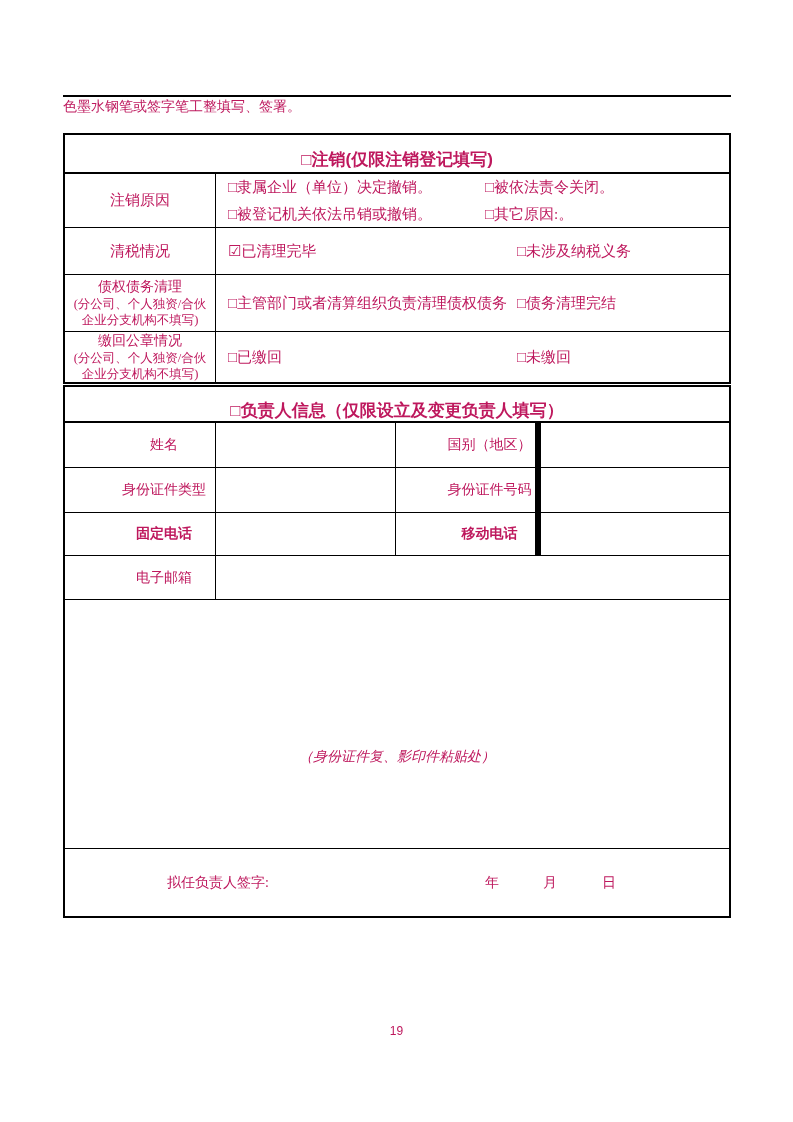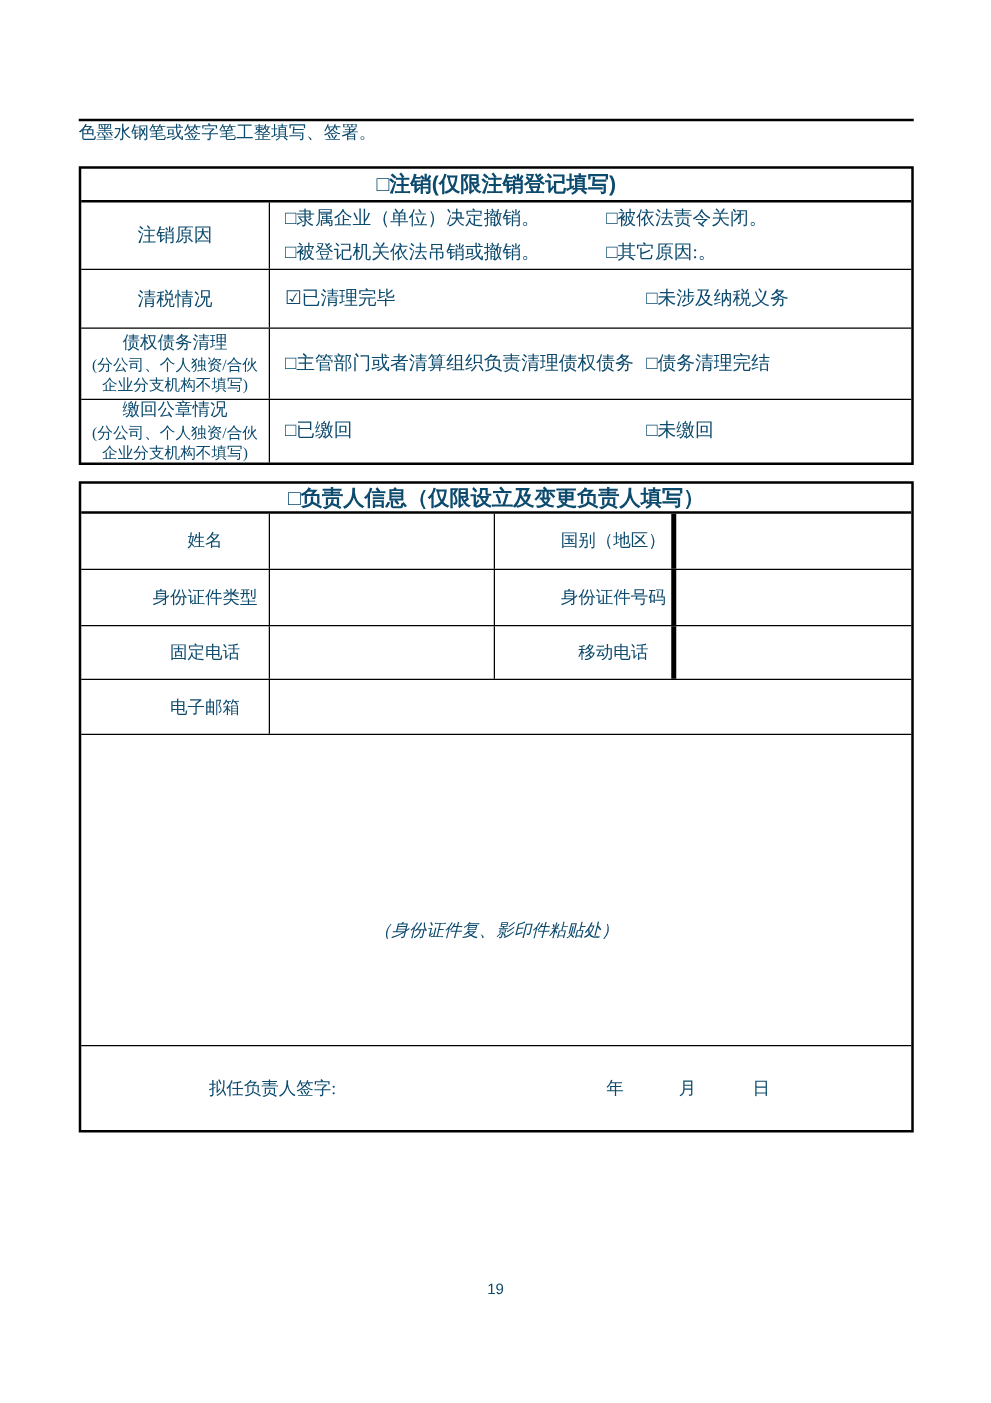--- a/index.html
+++ b/index.html
@@ -1,30 +1,30 @@
 <!DOCTYPE html>
 <html><head>
 <meta charset="utf-8">
 <style>
   html,body { margin:0; padding:0; background:#ffffff; }
   .page {
     position:relative; width:793px; height:1122px; background:#ffffff;
-    font-family:"Liberation Serif","DejaVu Serif",serif; color:#0c4a6e;
+    font-family:"Liberation Serif","DejaVu Serif",serif; color:#be185d;
     overflow:hidden;
   }
   .top-rule { position:absolute; left:63px; top:95px; width:668px; height:2px; background:#000; }
   .intro { position:absolute; left:63px; top:99px; font-size:14px; line-height:16px; }
 
   .tbl { position:absolute; left:63px; width:668px; border:2px solid #000; box-sizing:border-box; background:#fff; }
   .t1 { top:133px; }
   .t2 { top:385px; }
 
   .tbl-header {
     text-align:center; font-family:"Liberation Sans","DejaVu Sans",sans-serif;
-    font-weight:bold; font-size:17px; border-bottom:2px solid #000; box-sizing:border-box;
+    font-weight:bold; font-size:17px; border-bottom:2px solid #000; box-sizing:border-box;margin-top:12px;
   }
   .t1 .tbl-header { height:27px; line-height:26px; }
   .t2 .tbl-header { height:24px; line-height:23px; }
 
   .row { display:flex; border-bottom:1px solid #000; box-sizing:border-box; }
   .row.last { border-bottom:none; }
 
   .label-cell {
     width:151px; flex:0 0 151px; border-right:1px solid #000; box-sizing:border-box;
     display:flex; flex-direction:column; align-items:center; justify-content:center;
@@ -42,28 +42,28 @@
   .opt-left-sm { width:257px; flex:0 0 257px; }
   .opt-left-lg { width:289px; flex:0 0 289px; }
 
   .h-reason { height:54px; }
   .h-tax { height:47px; }
   .h-debt { height:57px; }
   .h-seal { height:50px; }
 
   .t2row-1 { height:45px; }
   .t2row-2 { height:45px; }
-  .t2row-3 { height:43px; }
+  .t2row-3 { height:43px;font-weight:bold; }
   .t2row-email { height:44px; }
   .t2row-photo { height:249px; }
   .t2row-sig { height:67px; position:relative; }
 
   .c1 { width:151px; flex:0 0 151px; border-right:1px solid #000; }
   .c2 { width:180px; flex:0 0 180px; border-right:1px solid #000; }
-  .c3 { width:145px; flex:0 0 145px; border-right:4px solid #000000; }
+  .c3 { width:145px; flex:0 0 145px; border-right:6px solid #000000; }
   .c4 { flex:1; }
   .cell {
     box-sizing:border-box; display:flex; align-items:center; justify-content:center;
     font-size:14px; text-align:center;padding-left:48px;
   }
   .cemail { flex:1; }
 
   .photo-cell { width:100%; box-sizing:border-box; padding-top:148px; text-align:center; font-size:14px;font-style:italic; }
 
   .sig-item { position:absolute; top:50%; transform:translateY(-50%); font-size:14px; white-space:nowrap; }

